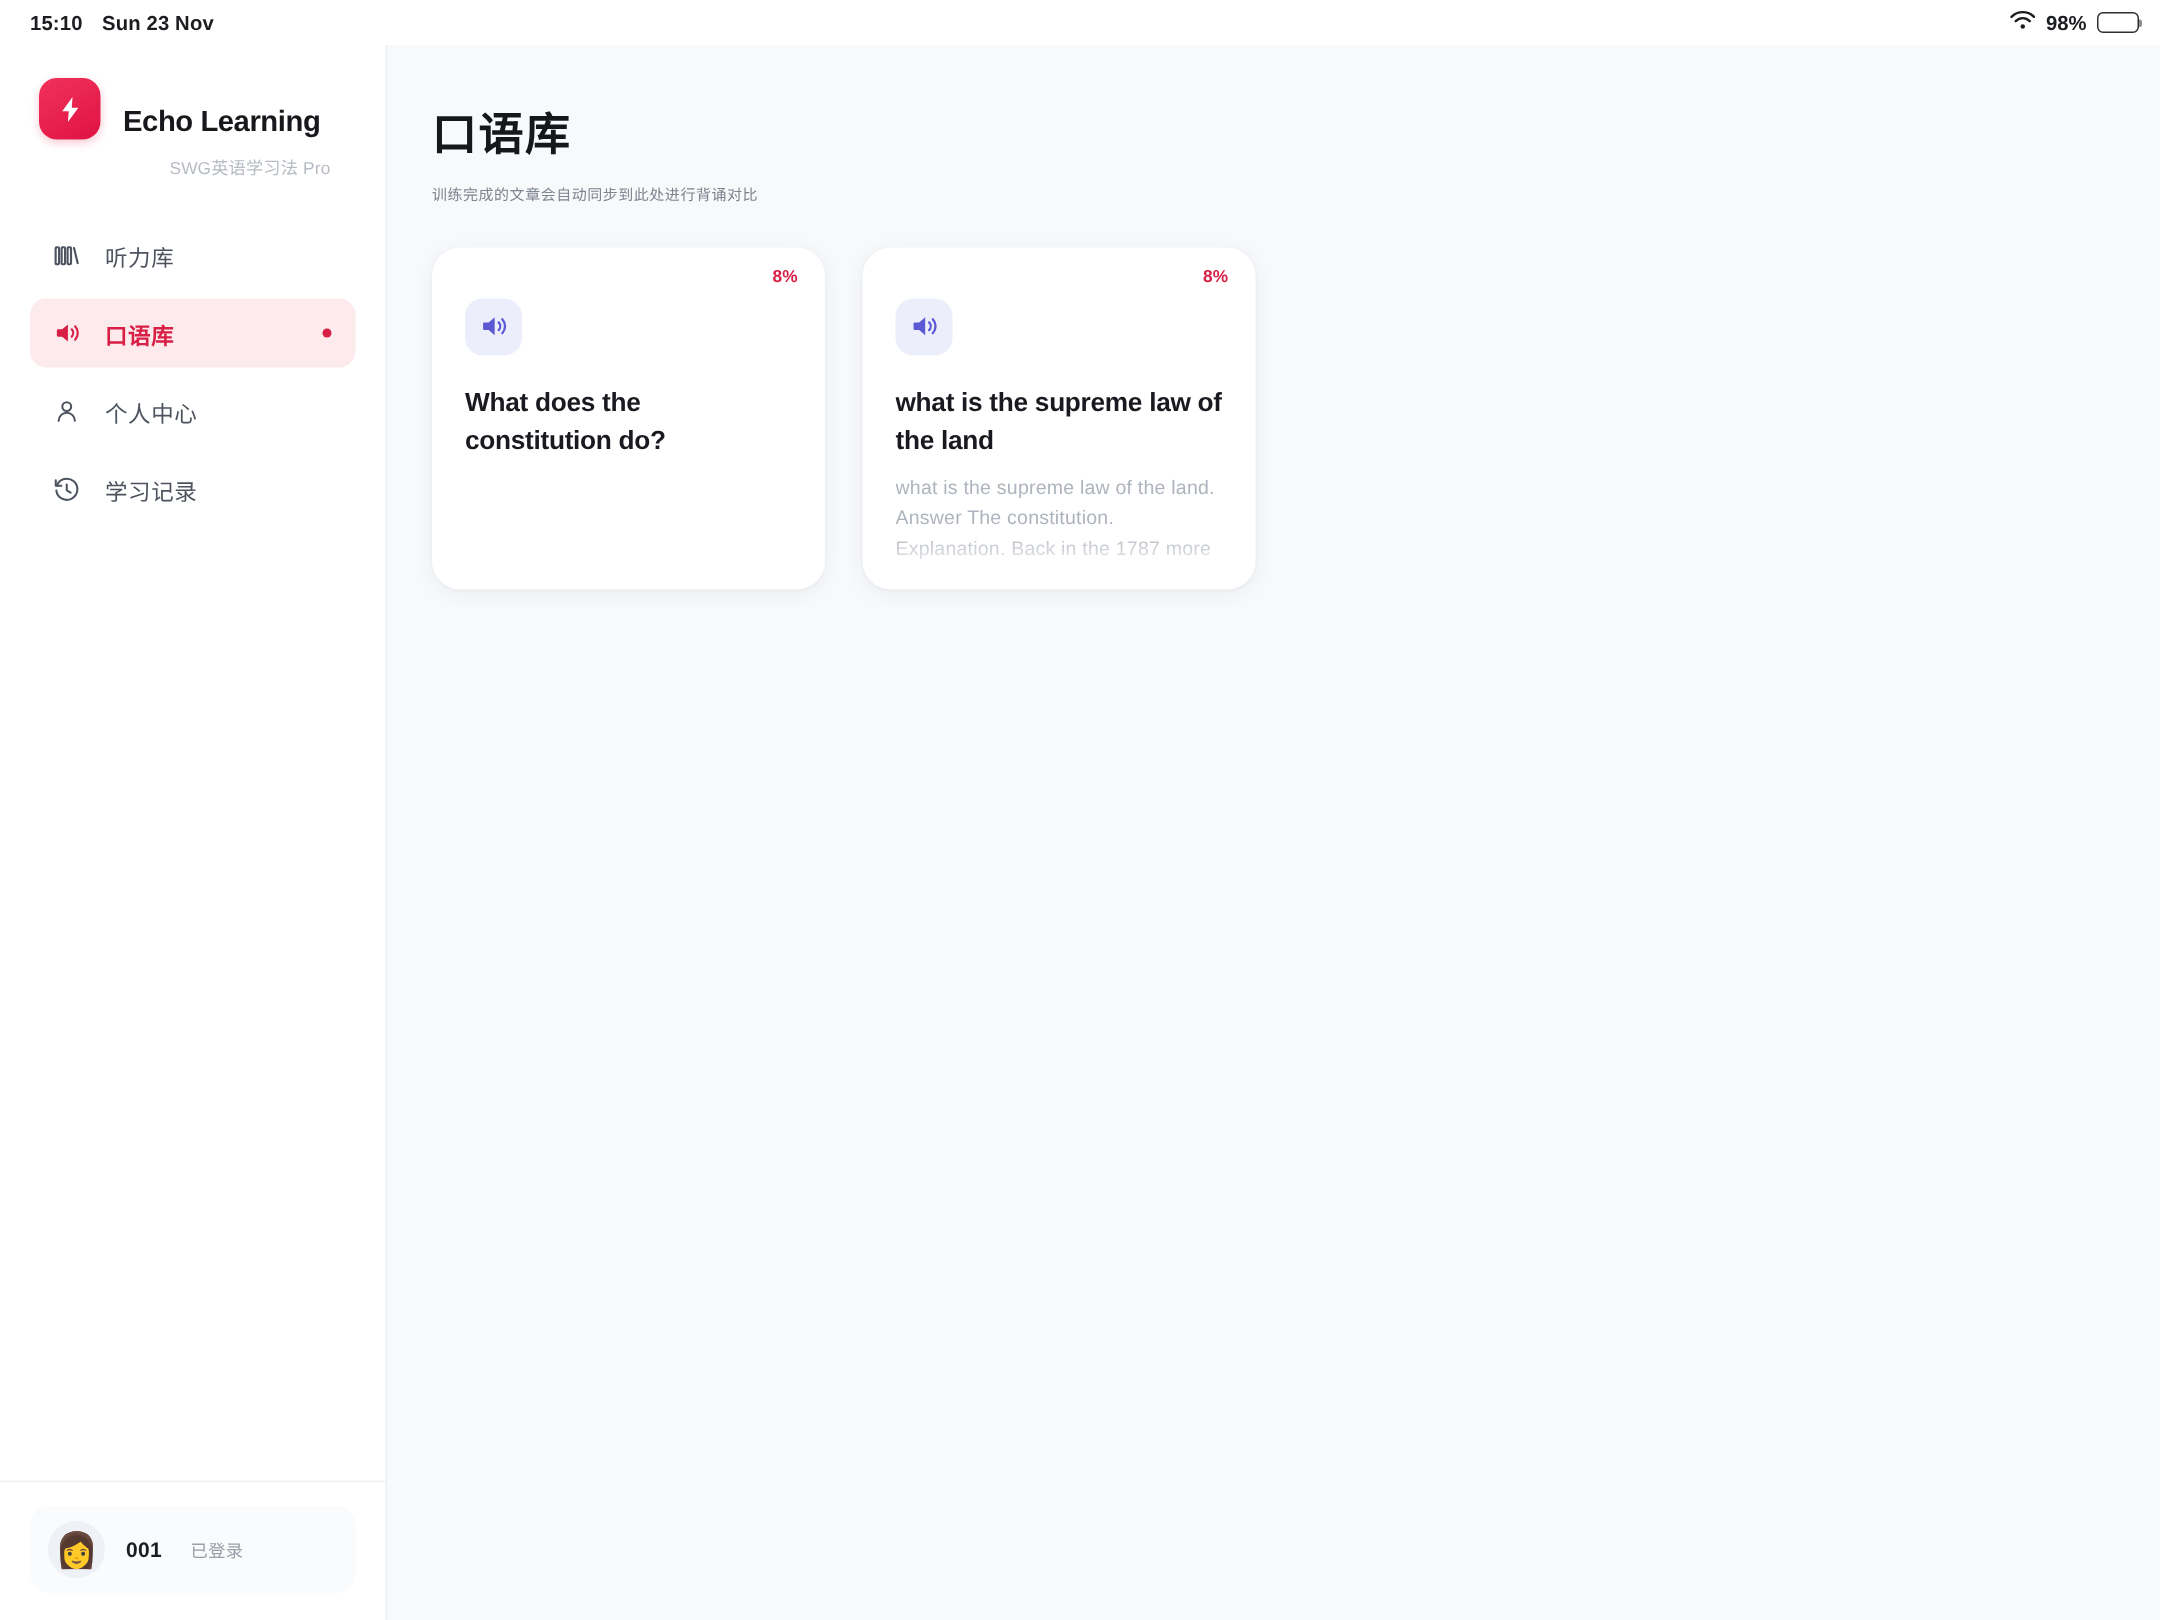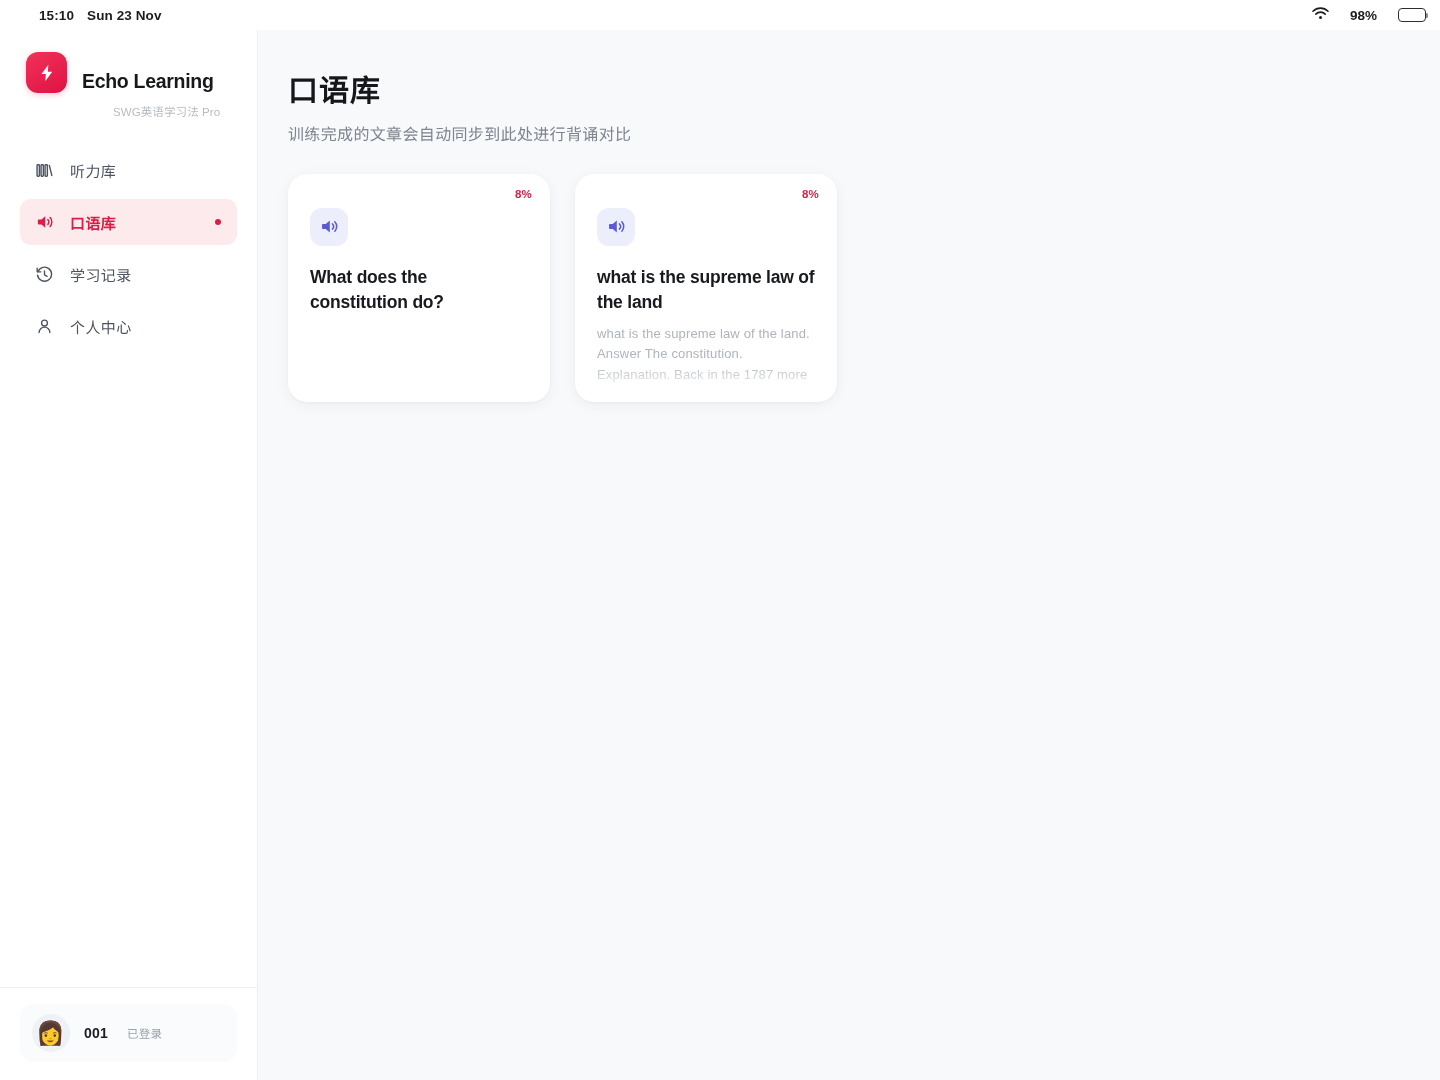--- a/index.html
+++ b/index.html
@@ -30,35 +30,34 @@
   .status-bar {
     height: 30px;
     flex: 0 0 30px;
     display: flex;
     align-items: center;
     justify-content: space-between;
     padding: 0 14px 0 20px;
     background: #ffffff;
     position: relative;
     z-index: 40;
-    margin-left: 19px;
   }
   .status-left {
     display: flex;
     align-items: center;
     gap: 13px;
     font-size: 13.5px;
     font-weight: bold;
     color: #1b1d20;
     letter-spacing: 0.1px;
   }
   .status-right {
     display: flex;
     align-items: center;
-    gap: 21px;
+    gap: 7px;
     font-size: 13.5px;
     font-weight: bold;
     color: #1b1d20;
   }
   .wifi-icon { display: block; }
   .battery {
     width: 28px;
     height: 14px;
     border: 1.3px solid #1b1d20;
     border-radius: 4px;
@@ -229,21 +228,21 @@
   }
   .page-title {
     font-size: 30px;
     font-weight: bold;
     color: #15171b;
     letter-spacing: 1px;
     line-height: 1.15;
   }
   .page-sub {
     margin-top: 12px;
-    font-size: 16px;
+    font-size: 10px;
     color: #7e858f;
     letter-spacing: 0.35px;
   }
 
   .card-grid {
     margin-top: 29px;
     display: flex;
     gap: 25px;
     flex-wrap: wrap;
   }
@@ -362,37 +361,37 @@
               <path d="M14.1 8.3a4 4 0 0 1 0 5.4" stroke="#d81f45" stroke-width="1.6" stroke-linecap="round"></path>
               <path d="M16.6 6.1a7.2 7.2 0 0 1 0 9.8" stroke="#d81f45" stroke-width="1.6" stroke-linecap="round"></path>
             </svg>
           </span>
           <span class="nav-label">口语库</span>
           <span class="nav-dot"></span>
         </div>
 
         <div class="nav-item">
           <span class="nav-icon">
+            <svg width="19" height="19" viewBox="0 0 20 20" fill="none" stroke="#4d5460" stroke-width="1.45" stroke-linecap="round">
+              <circle cx="10" cy="6.4" r="3.1"></circle>
+              <path d="M4.3 16.4a5.7 5.7 0 0 1 11.4 0"></path>
+            </svg>
+          </span>
+          <span class="nav-label">个人中心</span>
+        </div>
+
+        <div class="nav-item">
+          <span class="nav-icon">
             <svg width="19" height="19" viewBox="0 0 20 20" fill="none" stroke="#4d5460" stroke-width="1.45" stroke-linecap="round" stroke-linejoin="round">
               <path d="M3.1 7.1A7.4 7.4 0 1 1 2.7 10.6"></path>
               <path d="M2.3 3.3v3.9h3.9"></path>
               <path d="M10 6.3v4.1l2.7 1.6"></path>
             </svg>
           </span>
           <span class="nav-label">学习记录</span>
-        </div>
-
-        <div class="nav-item">
-          <span class="nav-icon">
-            <svg width="19" height="19" viewBox="0 0 20 20" fill="none" stroke="#4d5460" stroke-width="1.45" stroke-linecap="round">
-              <circle cx="10" cy="6.4" r="3.1"></circle>
-              <path d="M4.3 16.4a5.7 5.7 0 0 1 11.4 0"></path>
-            </svg>
-          </span>
-          <span class="nav-label">个人中心</span>
         </div>
 
       </nav>
 
       <div class="sidebar-spacer"></div>
 
       <div class="sidebar-footer">
         <div class="user-card">
           <span class="avatar">👩</span>
           <span class="user-meta">

